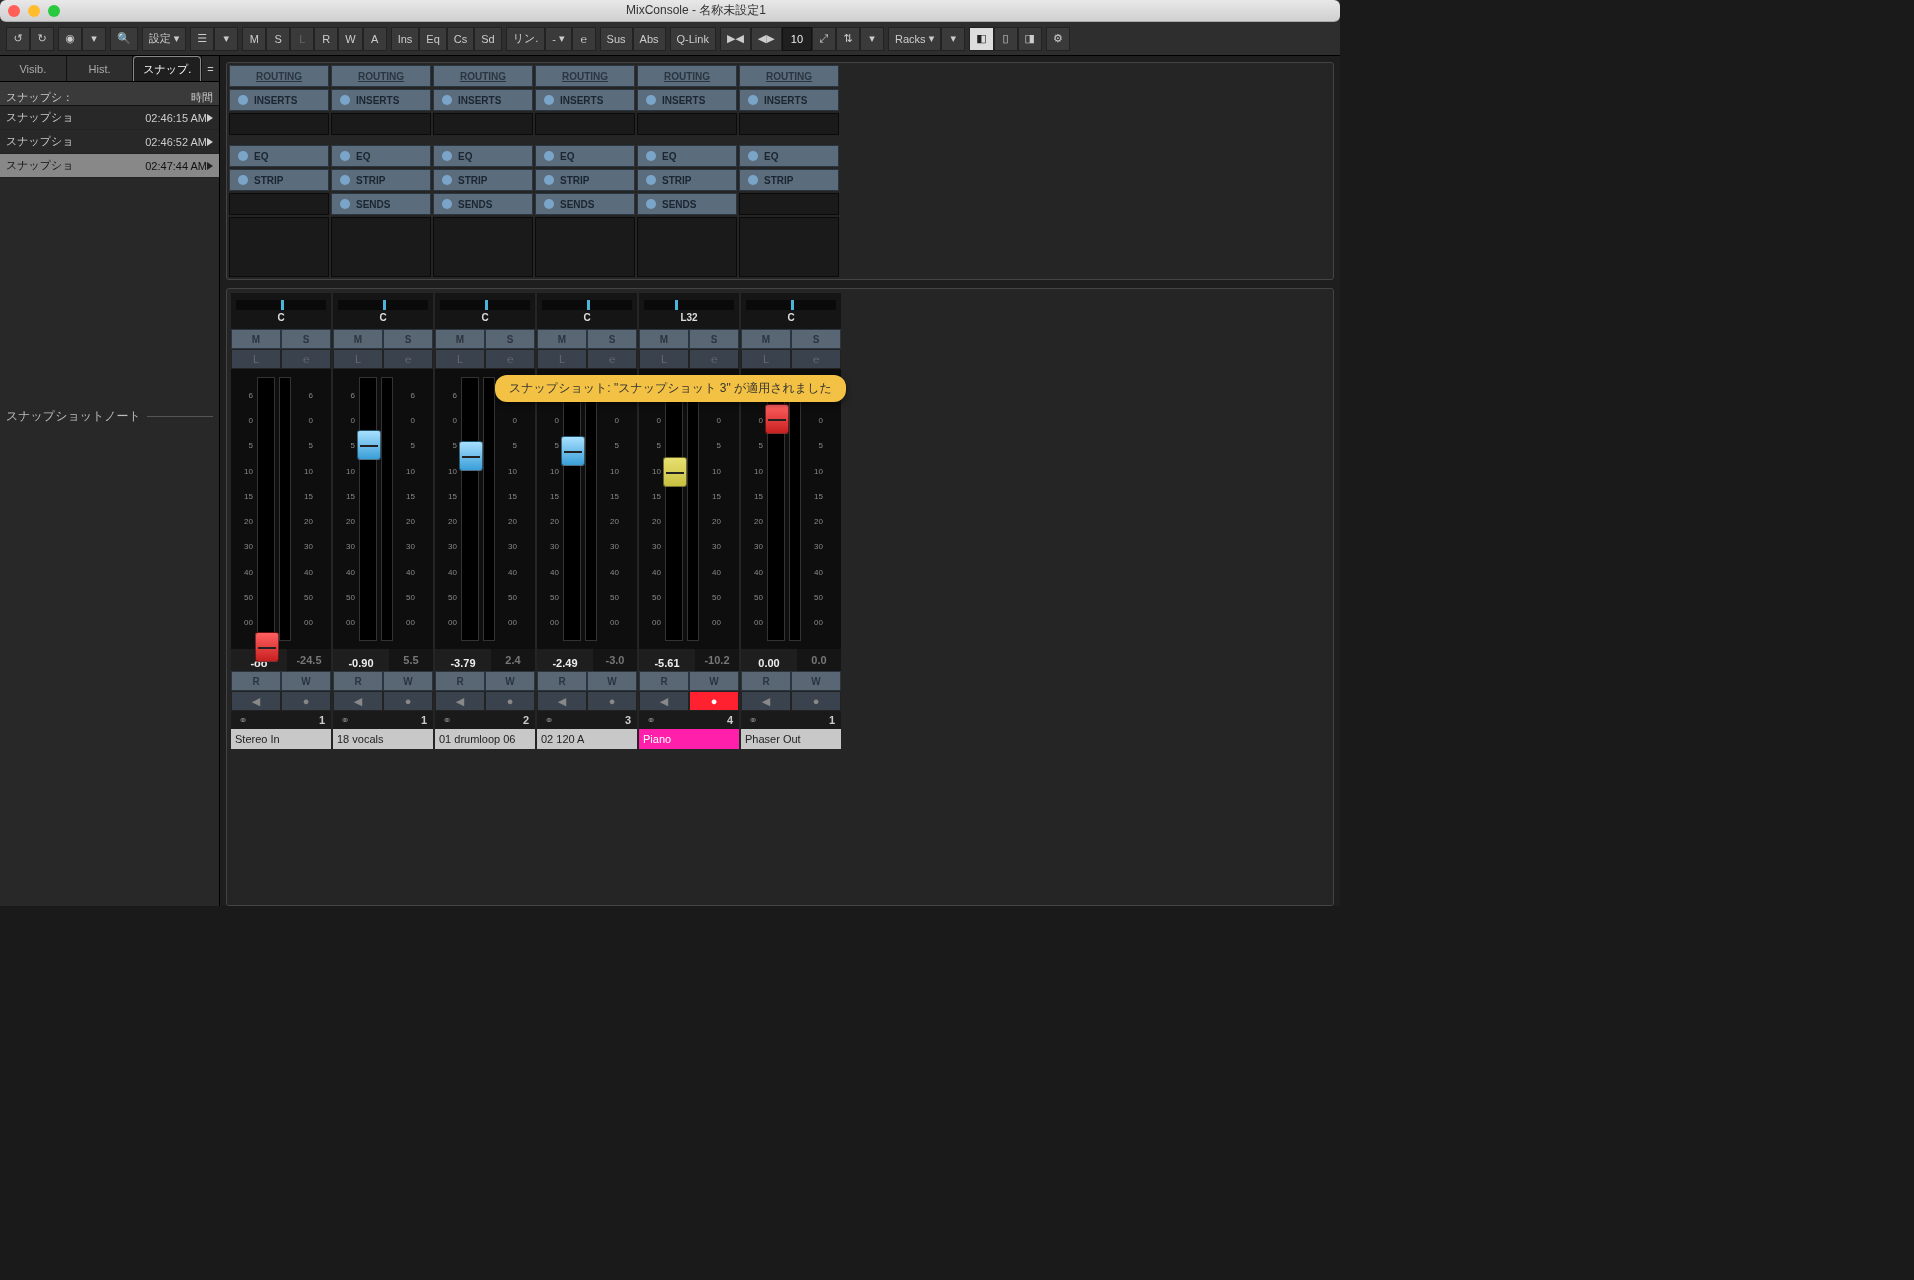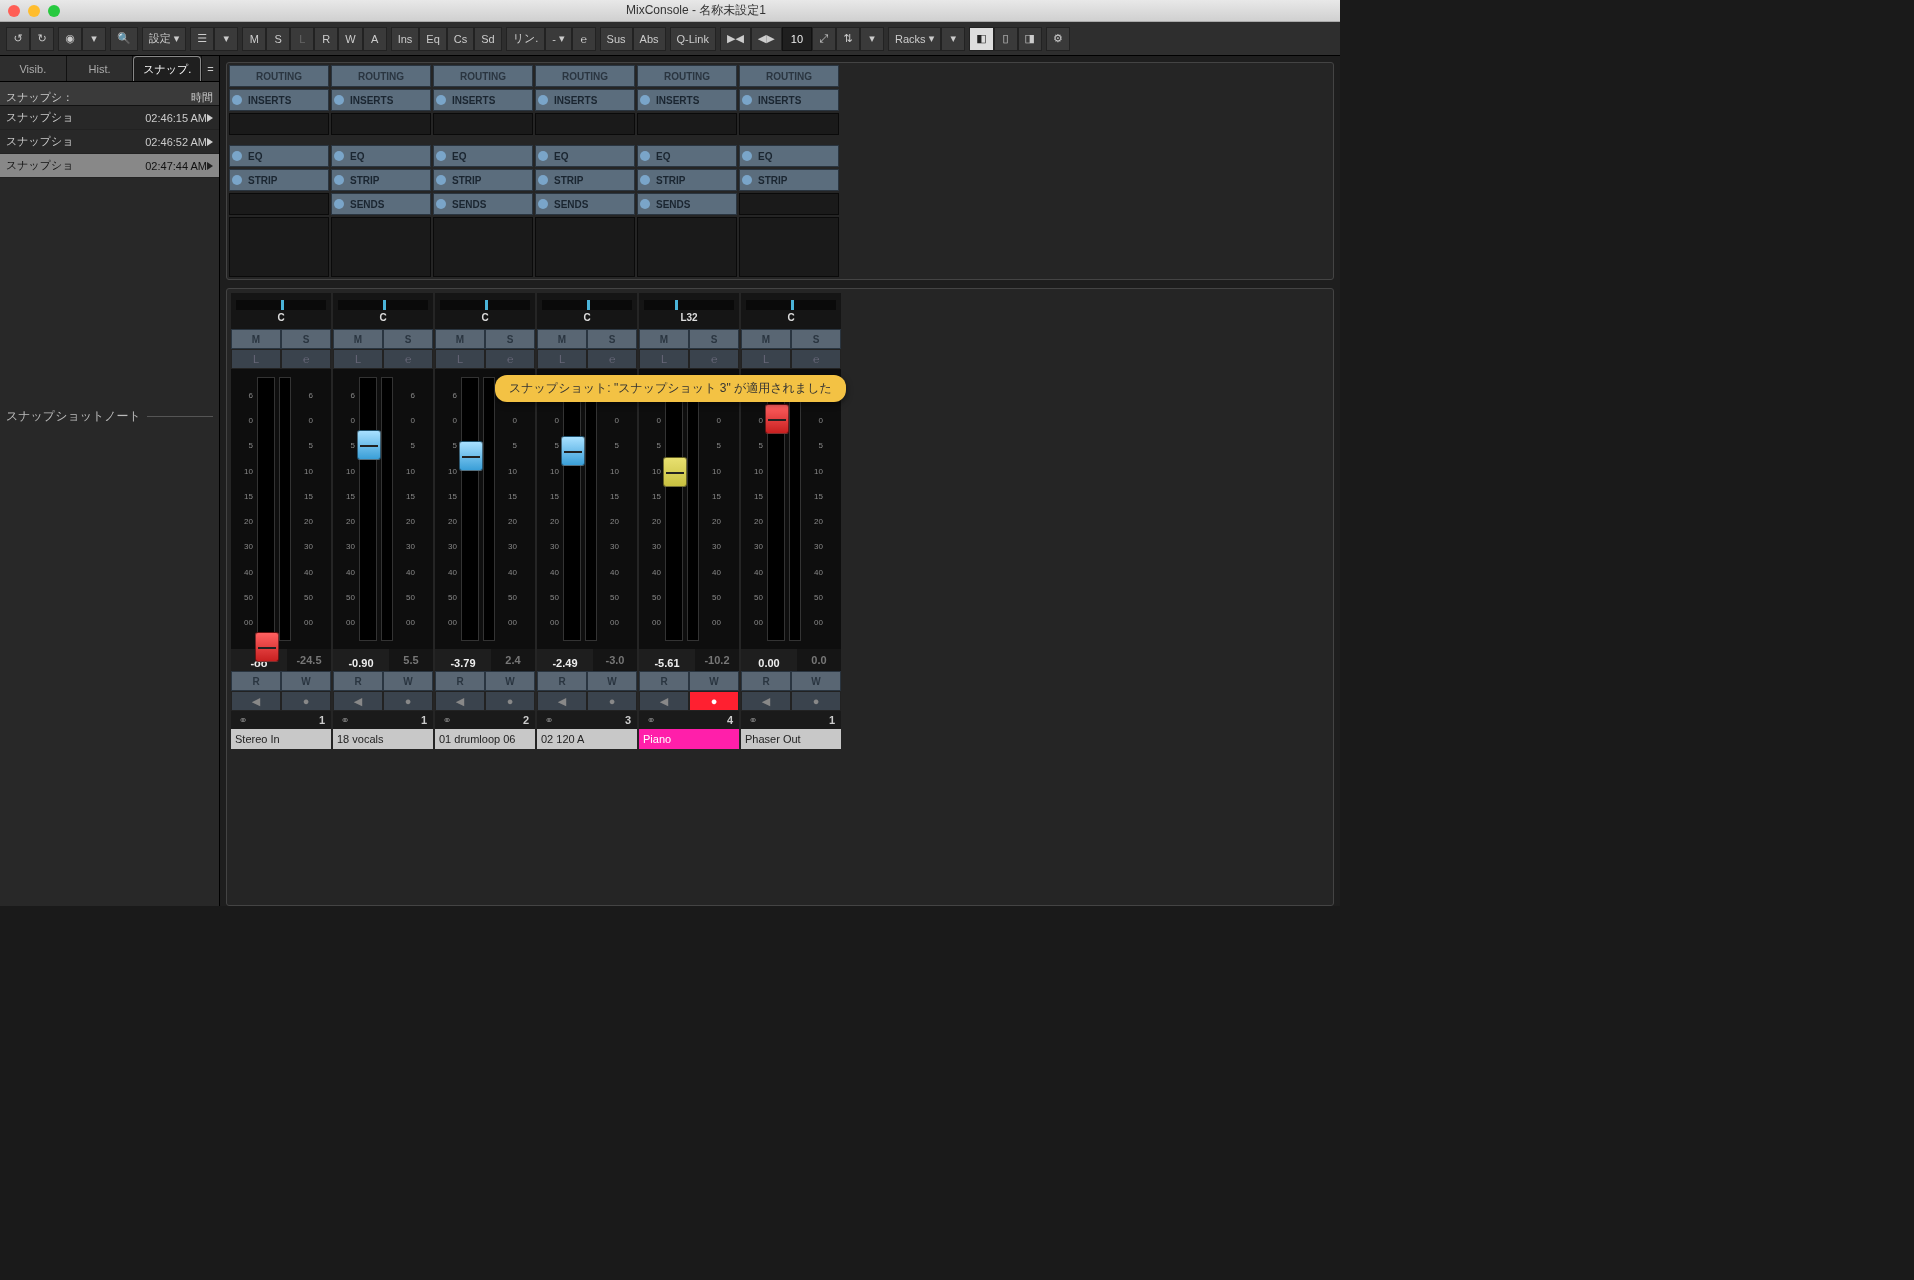--- a/index.html
+++ b/index.html
@@ -1,18 +1,18 @@
 <!DOCTYPE html>
 <html><head>
 <meta charset="utf-8">
 <style>
 * { box-sizing: border-box; margin: 0; padding: 0; font-family: "Hiragino Kaku Gothic ProN", Arial, sans-serif; }
 body { background: #1a1a1a; color: #ccc; font-size: 11px; user-select: none; }
 .window { width: 1340px; background: #2b2b2b; }
-.titlebar { height: 22px; background: linear-gradient(#e8e8e8,#d0d0d0); display: flex; align-items: center; padding: 0 8px; border-bottom: 1px solid #aaa; }
+.titlebar { height: 22px; background: linear-gradient(#e8e8e8,#d0d0d0); display: flex; align-items: center; padding: 0 8px; border-bottom: 1px solid #aaa; border-radius: 6px; }
 .traffic { display: flex; gap: 8px; }
 .dot { width: 12px; height: 12px; border-radius: 50%; }
 .dot.r { background: #ff5f56; } .dot.y { background: #ffbd2e; } .dot.g { background: #27c93f; }
 .title { flex: 1; text-align: center; color: #333; font-size: 12px; }
 
 .toolbar { height: 34px; background: #2e2e2e; display: flex; align-items: center; padding: 0 6px; gap: 4px; border-bottom: 1px solid #000; }
 .tbtn { height: 24px; min-width: 24px; background: #3a3a3a; border: 1px solid #222; color: #ccc; display: inline-flex; align-items: center; justify-content: center; padding: 0 6px; font-size: 11px; cursor: pointer; }
 .tgroup { display: flex; gap: 0; }
 .tgroup .tbtn { border-radius: 0; }
 .tval { background: #1f1f1f; border: 1px solid #111; height: 24px; display: inline-flex; align-items: center; justify-content: center; padding: 0 8px; color: #eee; }
@@ -32,23 +32,23 @@
 .snapitem .t { color: inherit; margin-right: 0; }
 .playicon { width: 0; height: 0; border-left: 6px solid #ccc; border-top: 4px solid transparent; border-bottom: 4px solid transparent; }
 .snapitem.sel .playicon { border-left-color: #222; }
 .snapnote { margin-top: 230px; padding: 0 6px; color: #bbb; font-size: 12px; display: flex; align-items: center; }
 .snapnote .line { flex:1; height:1px; background:#555; margin-left:6px;}
 
 .main { flex: 1; background: #1e1e1e; padding: 6px 6px 0 6px; display: flex; flex-direction: column; gap: 8px; overflow:hidden;}
 .rackpanel { border: 1px solid #444; background: #252525; padding: 2px; border-radius: 3px; }
 .rackrows { display: flex; flex-direction: column; gap: 2px; }
 .rackrow { display: flex; gap: 2px; }
-.cell { width: 100px; height: 22px; background: #5b6d7d; border: 1px solid #2a3540; display: flex; align-items: center; color: #1a2530; font-size: 10px; font-weight: bold; padding-left: 2px; position: relative; }
+.cell { width: 100px; height: 22px; background: #5b6d7d; border: 1px solid #2a3540; display: flex; align-items: center; color: #1a2530; font-size: 10px; font-weight: bold; padding-left: 8px; position: relative; }
 .cell .dotb { width: 10px; height: 10px; border-radius: 50%; background: #7aa5c9; margin-right: 6px; }
-.cell.hdr { justify-content: center; padding-left: 0; color:#2a3540;}
+.cell.hdr { justify-content: center; padding-left: 0; color:#2a3540;text-decoration:underline;}
 .cell.dark { background: #1a1a1a; border-color:#0a0a0a;}
 .insert { background: #1299b8; color: #fff; font-weight: normal; padding-left:6px;}
 
 .mixerpanel { border: 1px solid #444; background: #252525; padding: 4px; border-radius: 3px; position: relative; flex:1;}
 .strips { display: flex; gap: 2px; }
 .strip { width: 100px; background: #1a1a1a; display: flex; flex-direction: column; }
 .strip.sel { background: #3a3a3a; }
 .panrow { height: 36px; display:flex; flex-direction:column; align-items:center; justify-content:center; background:#151515;}
 .panind { width: 90px; height: 10px; background:#0a0a0a; position:relative;}
 .panind .tick { position:absolute; width:3px; height:10px; background:#4ab3d8; }

